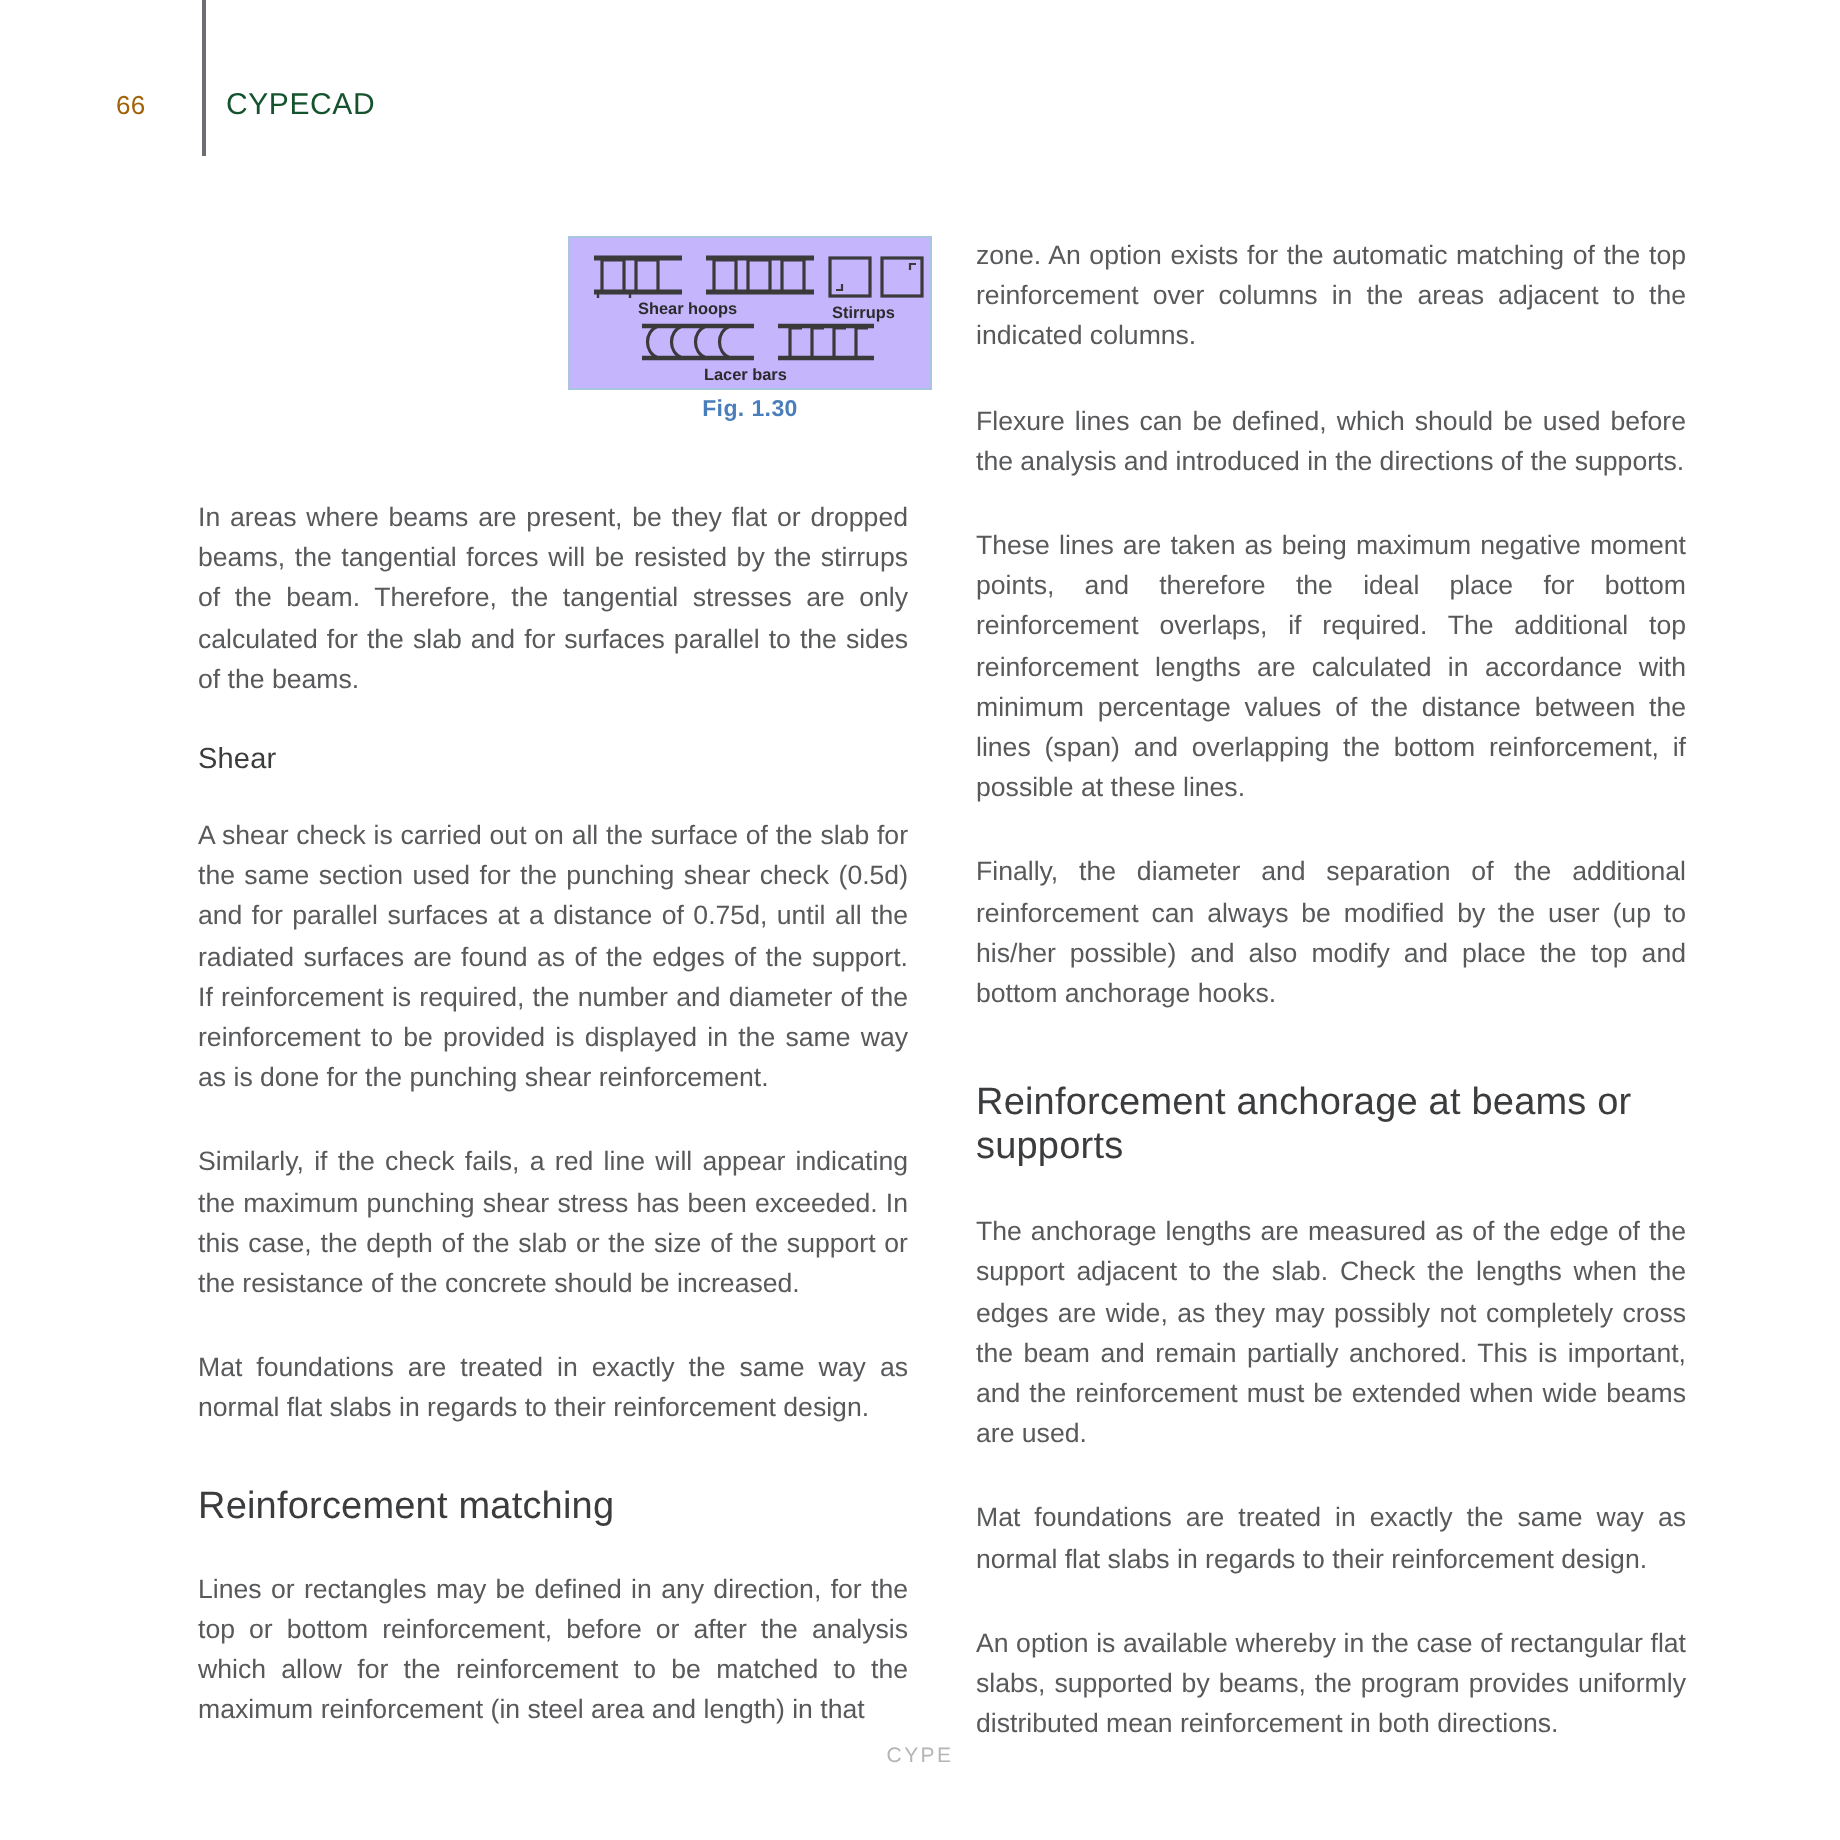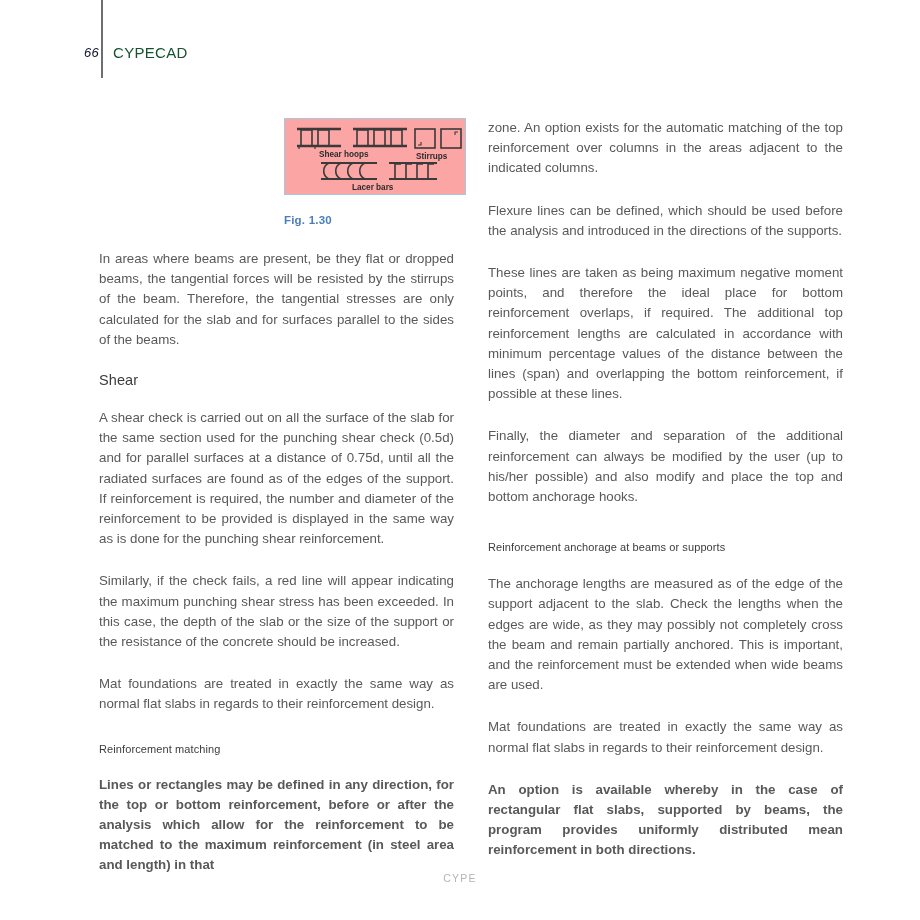--- a/index.html
+++ b/index.html
@@ -27,26 +27,25 @@
   .header-rule {
     position: absolute;
     left: 101px;
     top: 0;
     width: 2px;
     height: 78px;
     background: #6d6e71;
   }
   .page-number {
     position: absolute;
-    left: 84px;
+    left: 58px;
     top: 45px;
     font-size: 13px;
-    color: #0f172a;
+    color: #a16207;
     letter-spacing: 0.2px;
-    font-style: italic;
   }
   .header-title {
     position: absolute;
     left: 113px;
     top: 44px;
     font-size: 15px;
     color: #14532d;
     letter-spacing: 0.3px;
   }
 
@@ -65,51 +64,52 @@
   .col-right { left: 488px; }
 
   p.body-text {
     margin: 0 0 22px 0;
     font-size: 13.3px;
     line-height: 20.2px;
     text-align: justify;
     color: #58595b;
     hyphens: none;
   }
-  p.body-text:last-child { margin-bottom: 0; font-weight: bold; }
+  p.body-text:last-child { margin-bottom: 0; }
 
   h2.section-heading {
     margin: 16px 0 20px 0;
     font-size: 14.5px;
     font-weight: normal;
     color: #3b3c3e;
     letter-spacing: 0.1px;
   }
   h2.section-heading.sub {
-    font-size: 11px;
+    font-size: 19px;
   }
 
   
   .figure-block {
     position: absolute;
     left: 185px;
     top: 0;
     width: 182px;
   }
   .figure-box {
     box-sizing: border-box;
     width: 182px;
     height: 77px;
     border: 1px solid #a9c6e0;
-    background: #fca5a5;
+    background: #c4b5fd;
     position: relative;
   }
   .figure-box svg { display: block; }
   .figure-caption {
-    margin-top: 19px;
+    margin-top: 4px;
+    text-align: center;
     font-size: 11.5px;
     font-weight: bold;
     color: #4a7ebb;
     letter-spacing: 0.2px;
   }
 
   
   .page-footer {
     position: absolute;
     left: 0;

